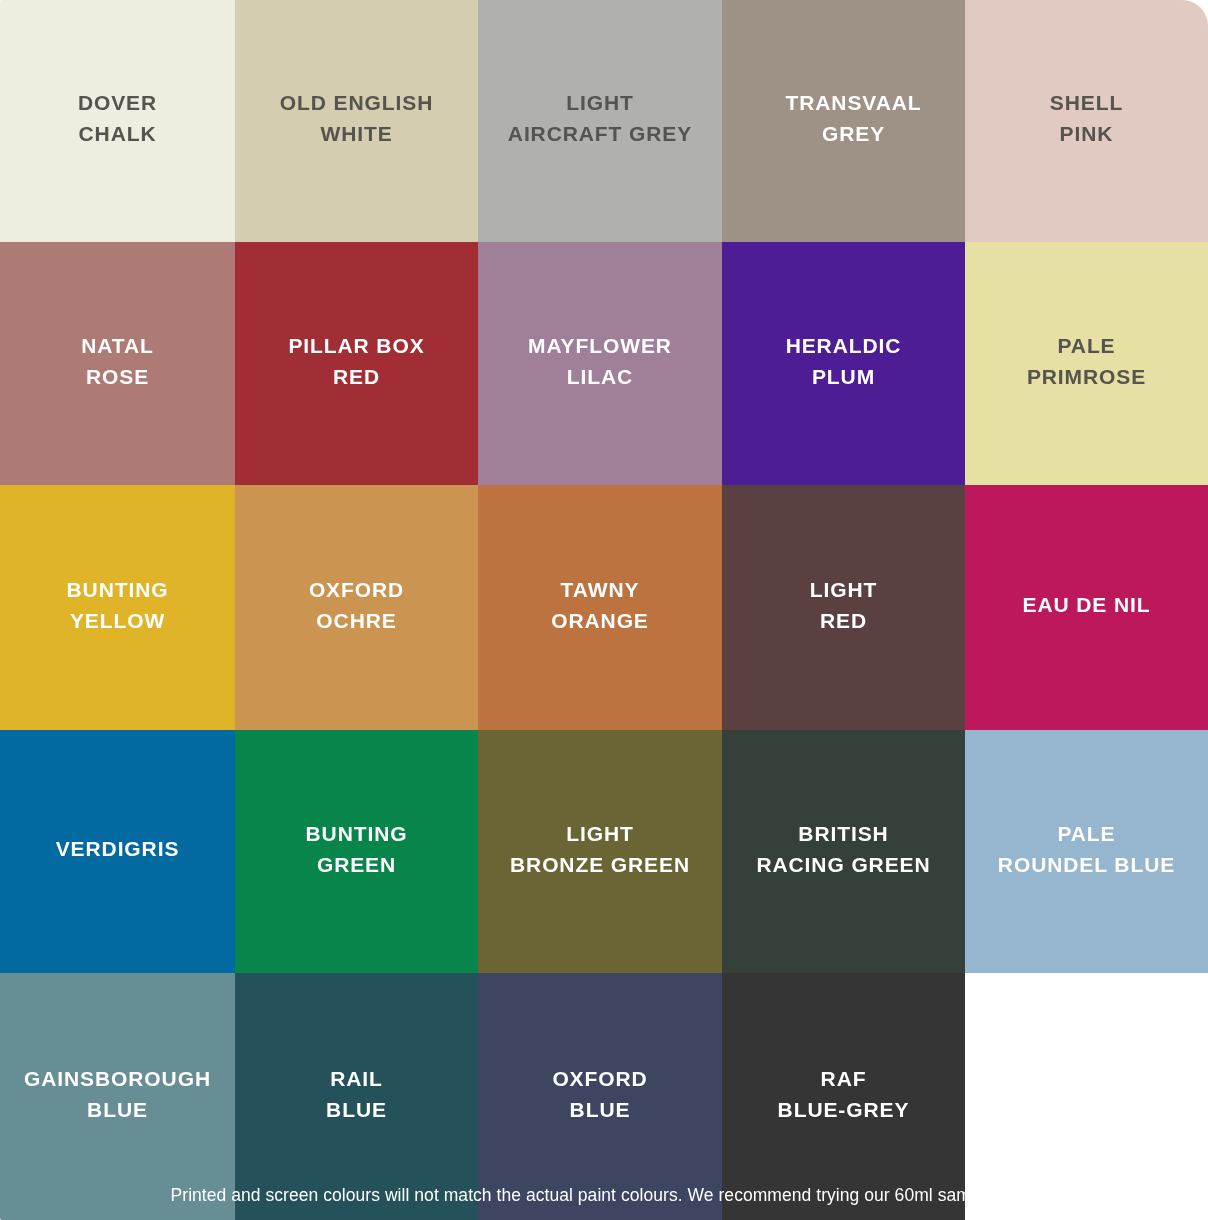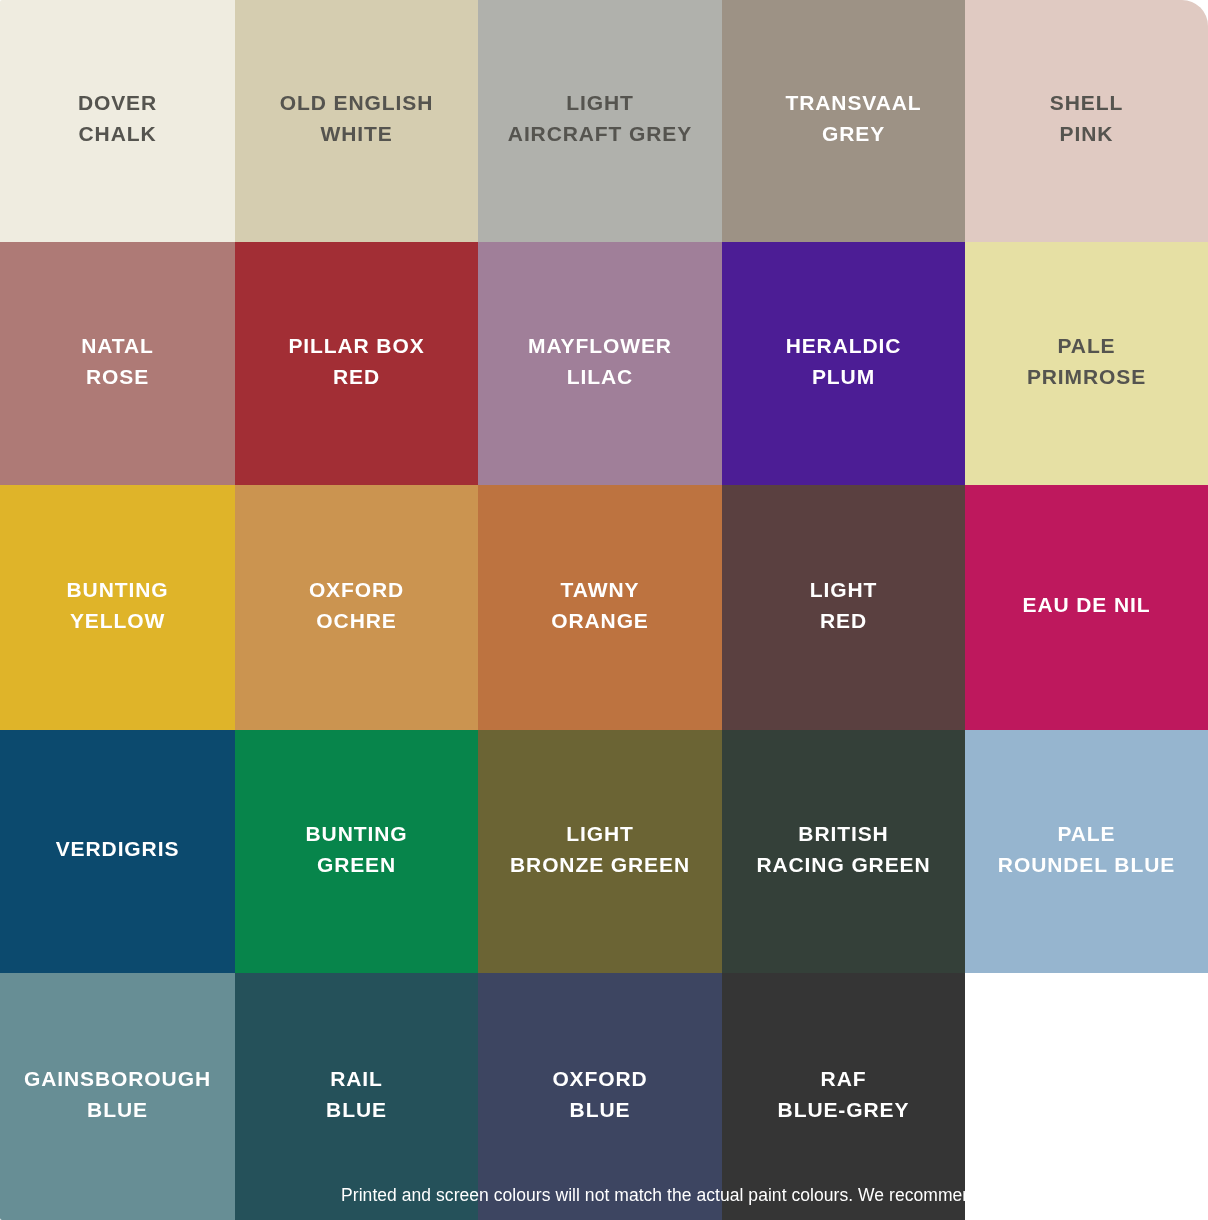--- a/index.html
+++ b/index.html
@@ -62,21 +62,21 @@
   .swatch.r5 .label {
     transform: translateY(-2px);
   }
 
   
   .disclaimer {
     position: absolute;
     left: 0;
     right: 0;
     bottom: 14px;
-    text-align: right;
+    text-align: center;
     font-size: 17.5px;
     font-weight: 400;
     letter-spacing: 0.05px;
     color: #ffffff;
     pointer-events: none;
     z-index: 5;
     font-family: "Liberation Sans", "DejaVu Sans", sans-serif;
   }
 </style>
 </head>
@@ -136,21 +136,21 @@
         <span class="label" style="color: rgb(255, 255, 255);">TAWNY
 ORANGE</span>
       </div>
       <div class="swatch r3" style="background: rgb(90, 64, 64);">
         <span class="label" style="color: rgb(255, 255, 255);">LIGHT
 RED</span>
       </div>
       <div class="swatch r4" style="background: #be185d;">
         <span class="label" style="color: rgb(255, 255, 255);">EAU DE NIL</span>
       </div>
-      <div class="swatch r4" style="background: #0c4a6e;">
+      <div class="swatch r4" style="background: #0369a1;">
         <span class="label" style="color: rgb(255, 255, 255);">VERDIGRIS</span>
       </div>
       <div class="swatch r4" style="background: rgb(7, 133, 75);">
         <span class="label" style="color: rgb(255, 255, 255);">BUNTING
 GREEN</span>
       </div>
       <div class="swatch r4" style="background: rgb(107, 100, 52);">
         <span class="label" style="color: rgb(255, 255, 255);">LIGHT
 BRONZE GREEN</span>
       </div>

